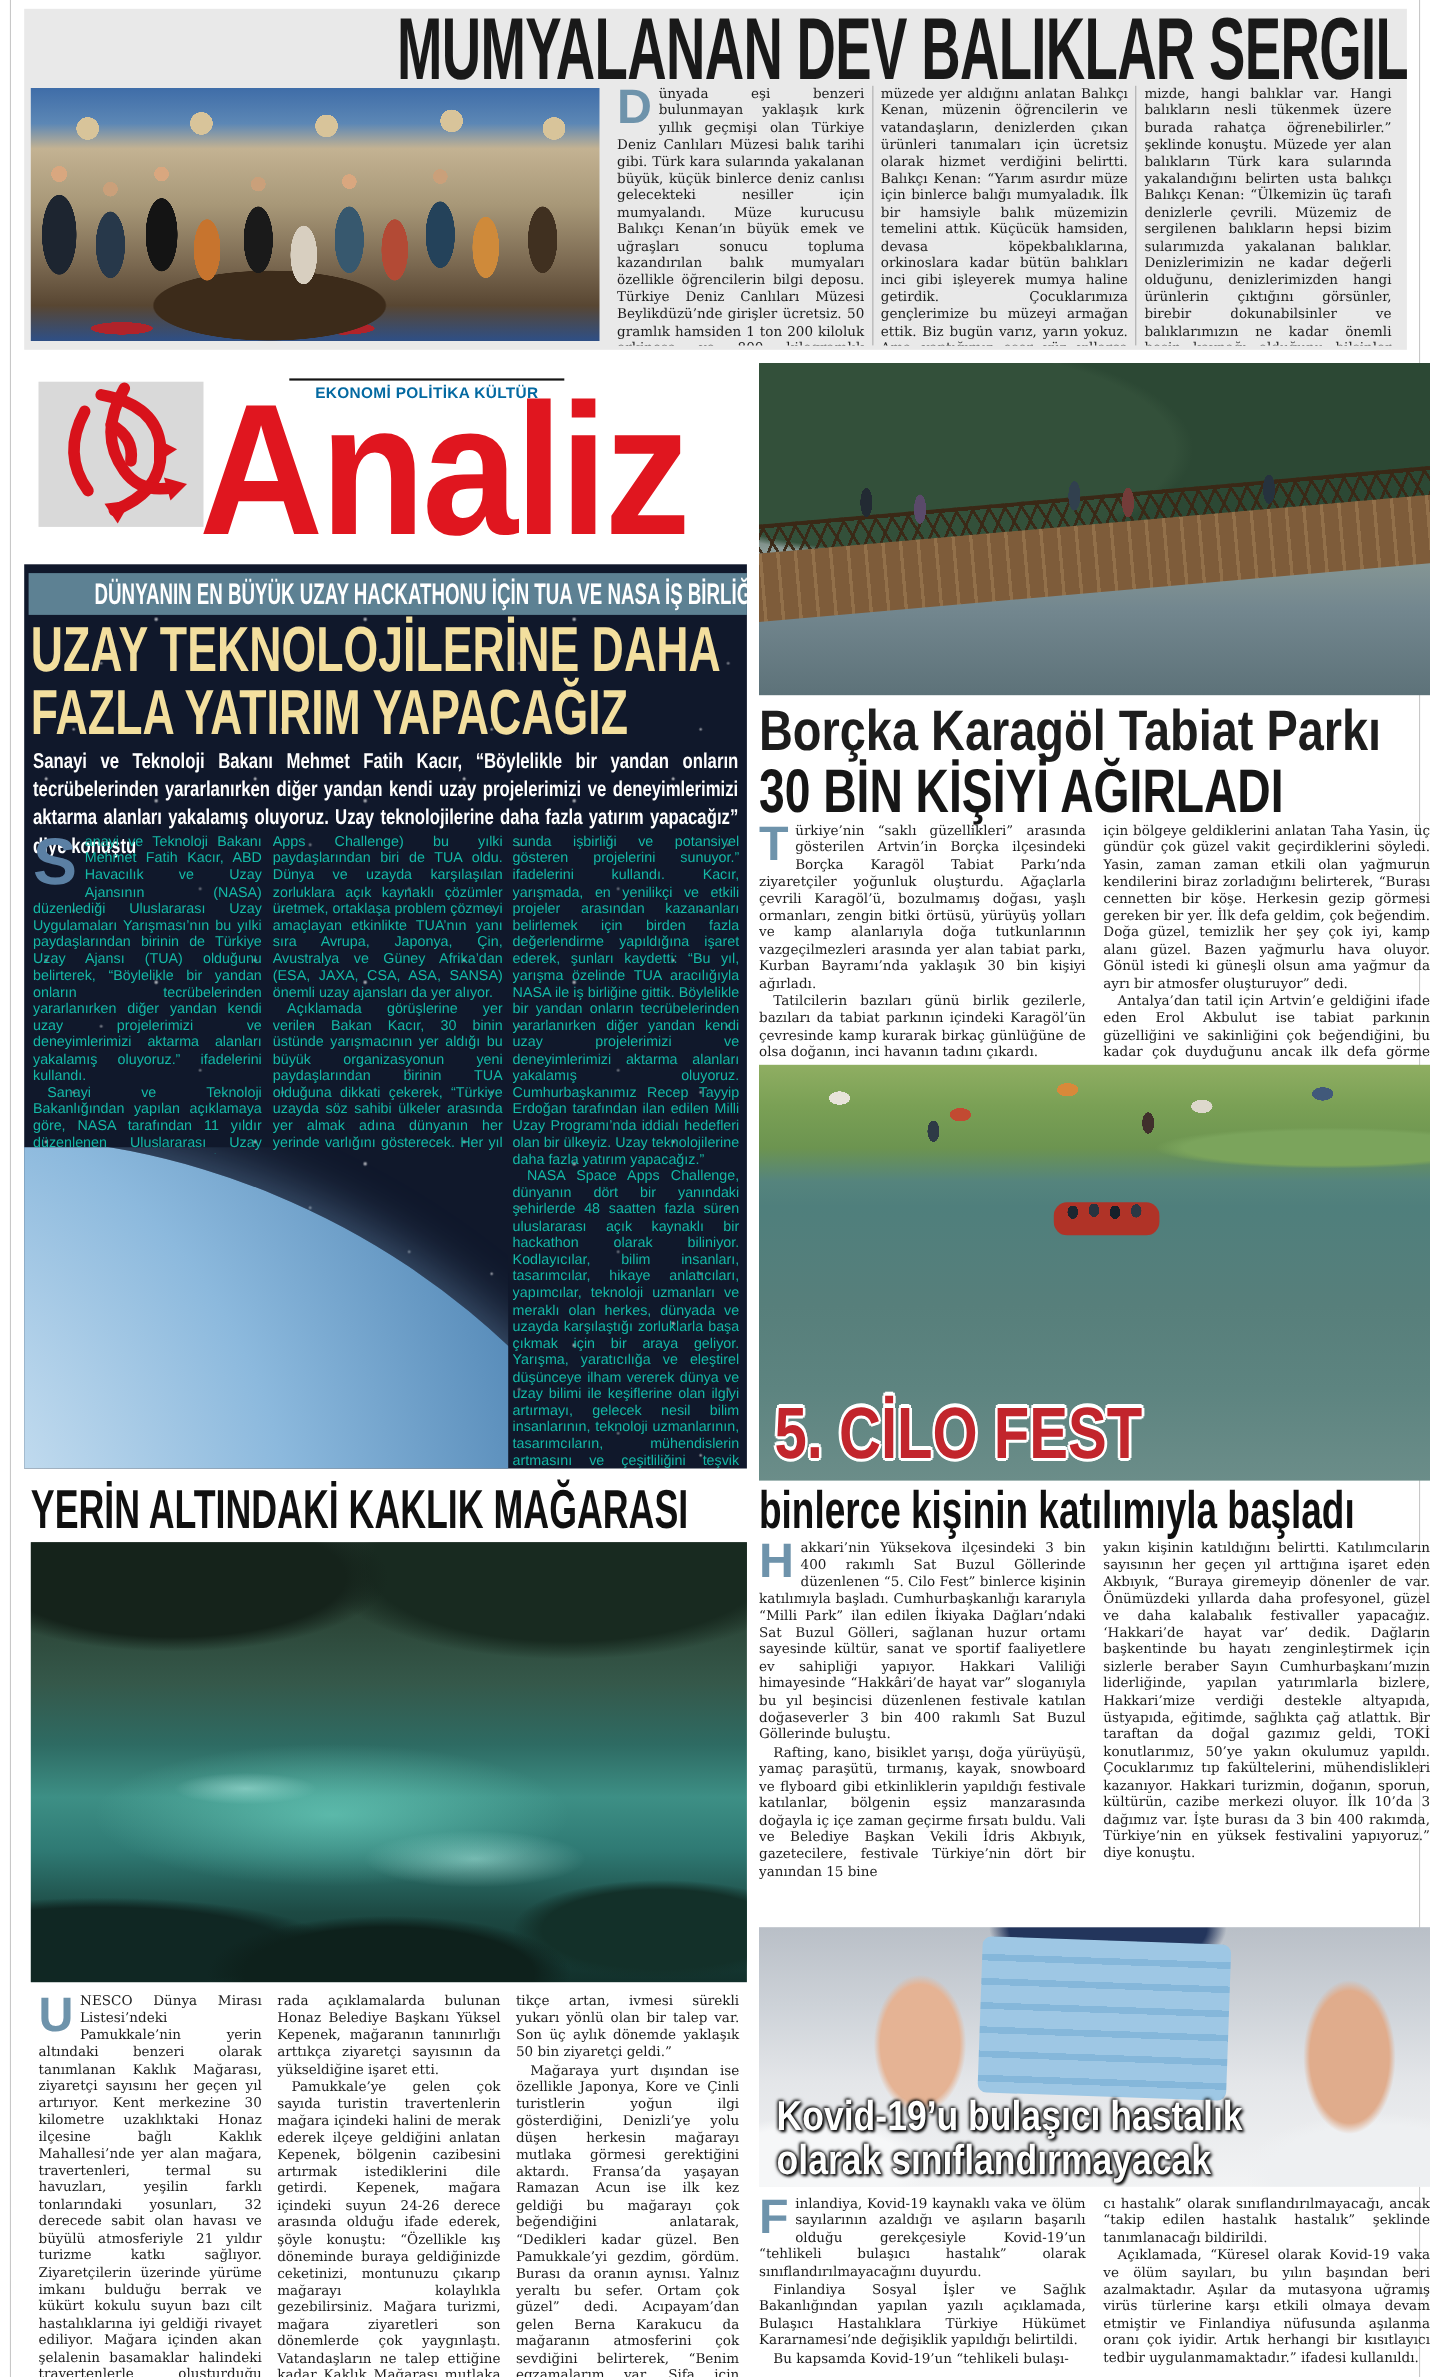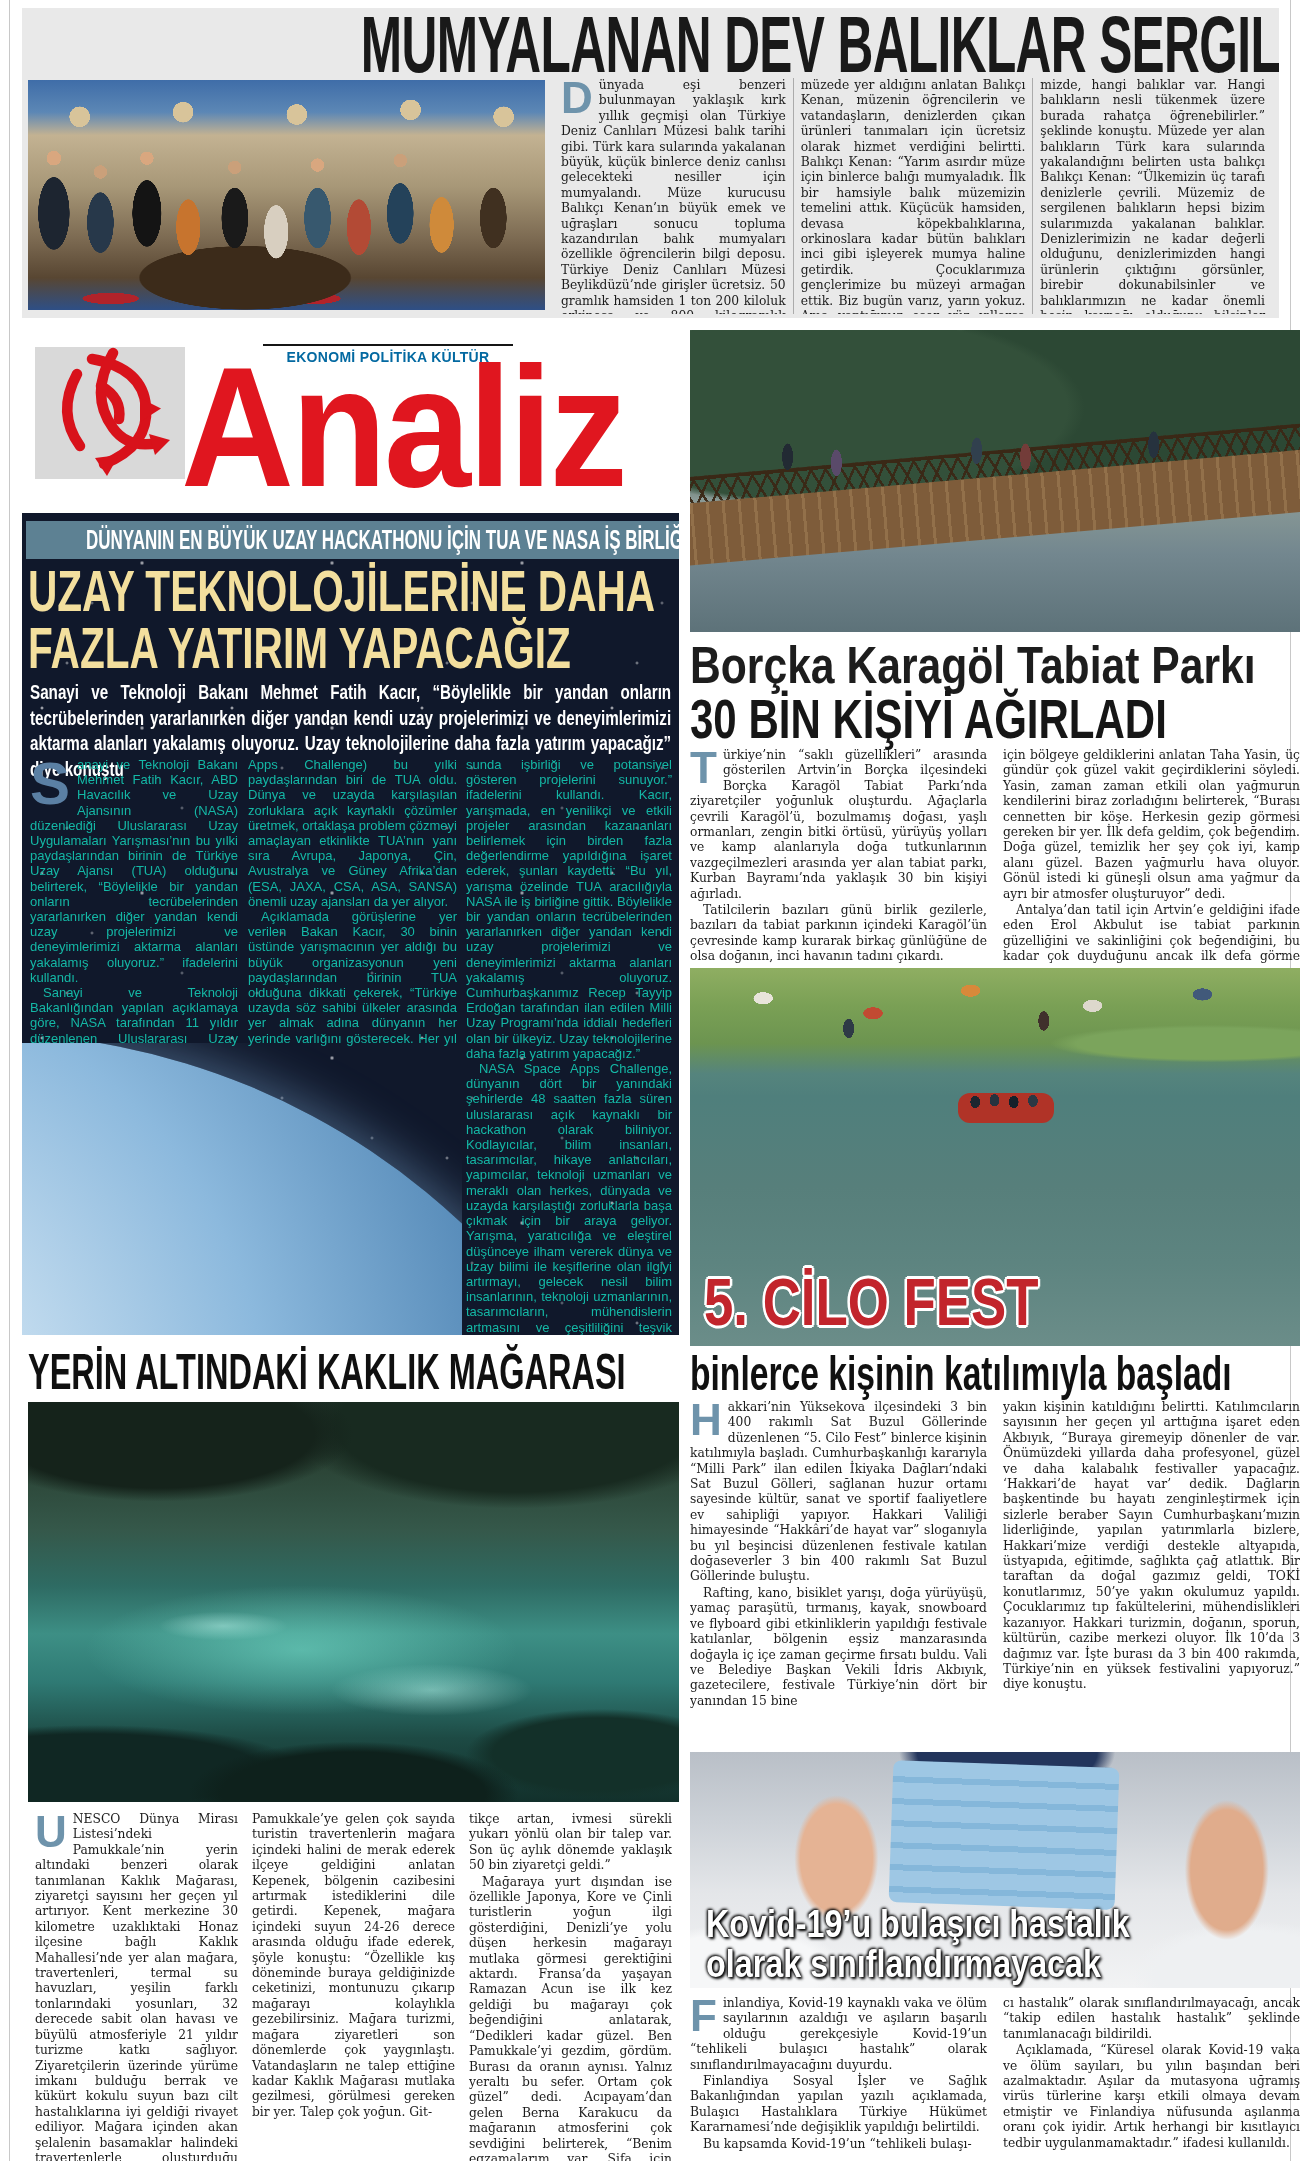--- a/index.html
+++ b/index.html
@@ -249,20 +249,21 @@
   </div>
 
   <span class="abs cond cave-headline">YERİN ALTINDAKİ KAKLIK MAĞARASI</span>
   <div class="ph cave-photo"></div>
   <div class="abs cave-cols">
     <div class="tcol serifcol">
       <p class="dc">UNESCO Dünya Mirası Listesi’ndeki Pamukkale’nin yerin altındaki benzeri olarak tanımlanan Kaklık Mağarası, ziyaretçi sayısını her geçen yıl artırıyor. Kent merkezine 30 kilometre uzaklıktaki Honaz ilçesine bağlı Kaklık Mahallesi’nde yer alan mağara, travertenleri, termal su havuzları, yeşilin farklı tonlarındaki yosunları, 32 derecede sabit olan havası ve büyülü atmosferiyle 21 yıldır turizme katkı sağlıyor. Ziyaretçilerin üzerinde yürüme imkanı bulduğu berrak ve kükürt kokulu suyun bazı cilt hastalıklarına iyi geldiği rivayet ediliyor. Mağara içinden akan şelalenin basamaklar halindeki travertenlerle oluşturduğu görüntüler ise eşine az rastlanan bir manzarayı ortaya koyuyor.</p>
 
     </div>
     <div class="tcol serifcol">
+      <p>rada açıklamalarda bulunan Honaz Belediye Başkanı Yüksel Kepenek, mağaranın tanınırlığı arttıkça ziyaretçi sayısının da yükseldiğine işaret etti.</p>
       <p>Pamukkale’ye gelen çok sayıda turistin travertenlerin mağara içindeki halini de merak ederek ilçeye geldiğini anlatan Kepenek, bölgenin cazibesini artırmak istediklerini dile getirdi. Kepenek, mağara içindeki suyun 24-26 derece arasında olduğu ifade ederek, şöyle konuştu: “Özellikle kış döneminde buraya geldiğinizde ceketinizi, montunuzu çıkarıp mağarayı kolaylıkla gezebilirsiniz. Mağara turizmi, mağara ziyaretleri son dönemlerde çok yaygınlaştı. Vatandaşların ne talep ettiğine kadar Kaklık Mağarası mutlaka gezilmesi, görülmesi gereken bir yer. Talep çok yoğun. Git-</p>
     </div>
     <div class="tcol serifcol">
       <p>tikçe artan, ivmesi sürekli yukarı yönlü olan bir talep var. Son üç aylık dönemde yaklaşık 50 bin ziyaretçi geldi.”</p>
       <p>Mağaraya yurt dışından ise özellikle Japonya, Kore ve Çinli turistlerin yoğun ilgi gösterdiğini, Denizli’ye yolu düşen herkesin mağarayı mutlaka görmesi gerektiğini aktardı. Fransa’da yaşayan Ramazan Acun ise ilk kez geldiği bu mağarayı çok beğendiğini anlatarak, “Dedikleri kadar güzel. Ben Pamukkale’yi gezdim, gördüm. Burası da oranın aynısı. Yalnız yeraltı bu sefer. Ortam çok güzel” dedi. Acıpayam’dan gelen Berna Karakucu da mağaranın atmosferini çok sevdiğini belirterek, “Benim egzamalarım var. Şifa için geldim. Çok güzel bir yer. Herkesin haberi olmalı bence. Herkes bu şifalı sulardan yararlanmalı.” diye konuştu.</p>
     </div>
   </div>
 
   <div class="ph borcka-photo">
     <div class="boardwalk"></div>

